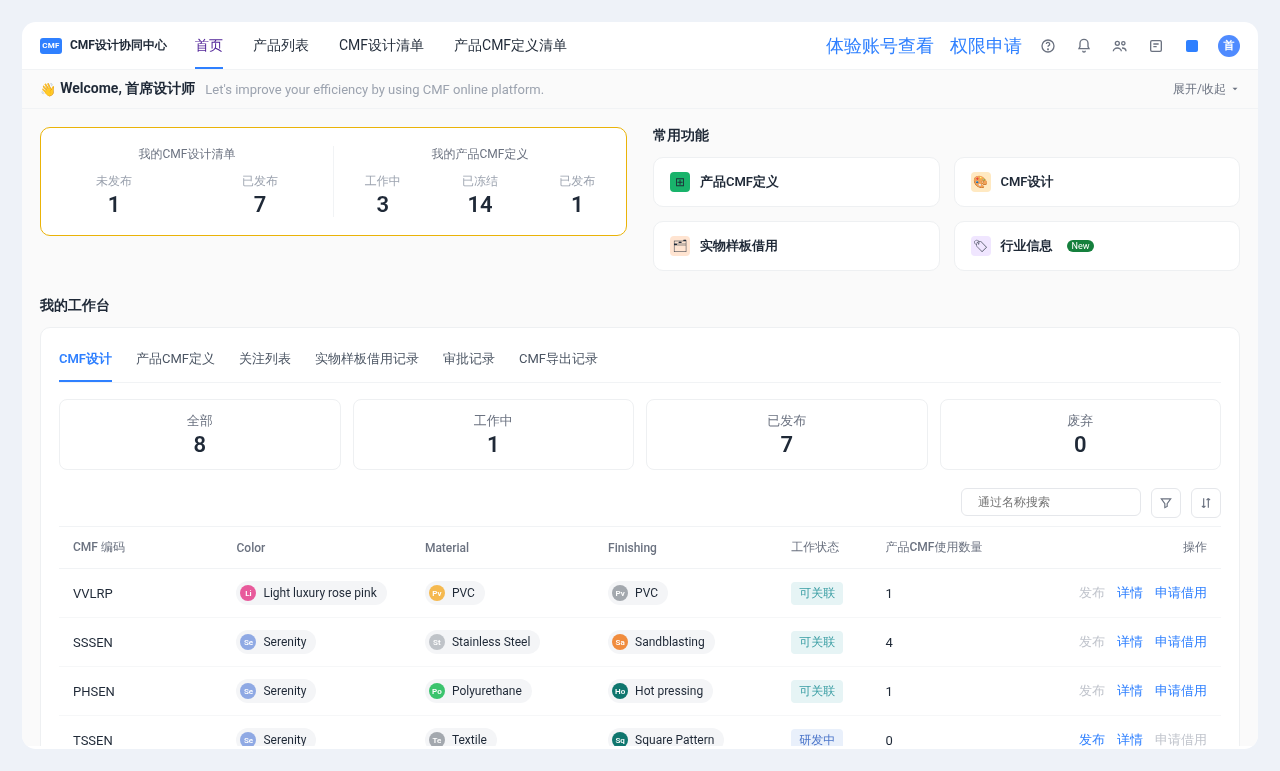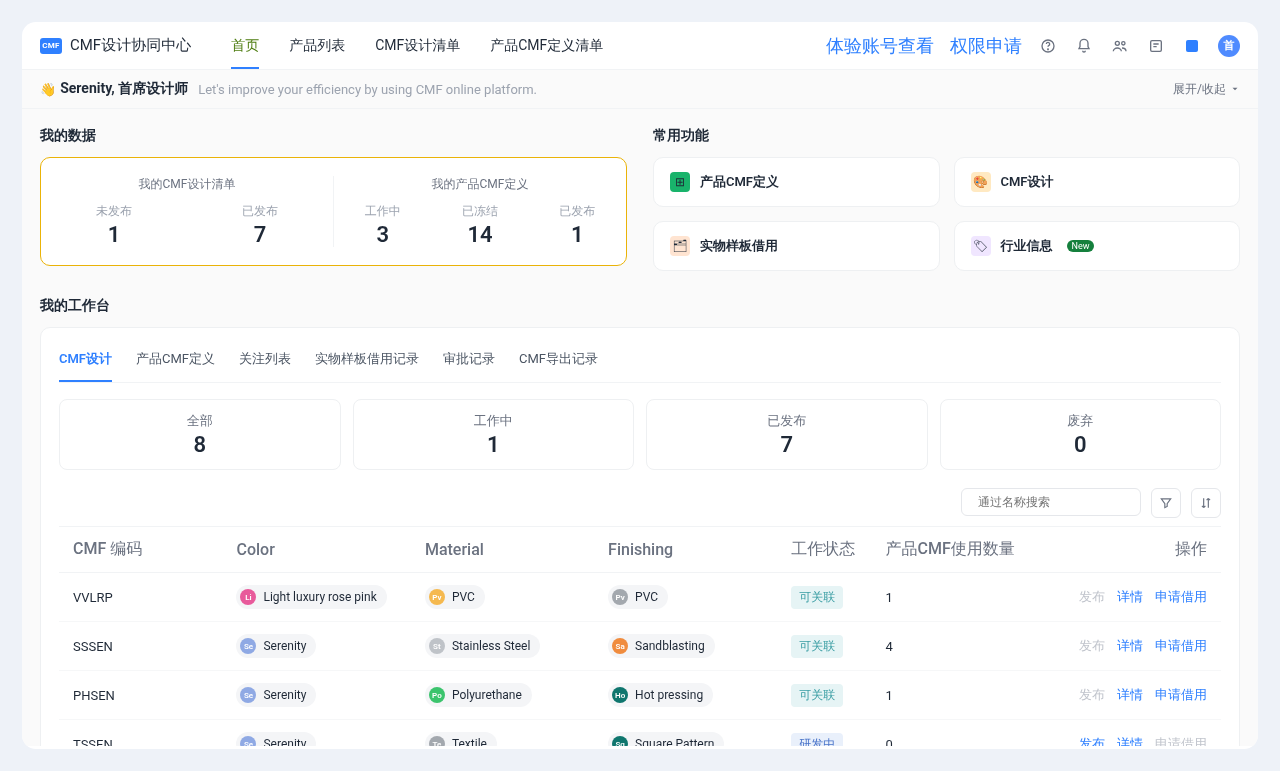--- a/index.html
+++ b/index.html
@@ -31,24 +31,24 @@
   border-bottom: 1px solid #f1f3f5;
 }
 .logo {
   width: 22px; height: 16px;
   background: #2f80ff;
   border-radius: 3px;
   margin-right: 8px;
   display:flex;align-items:center;justify-content:center;
   color:#fff;font-weight:700;font-size:8px;letter-spacing:.3px;
 }
-.brand { font-weight: 400; font-size: 15px; margin-right: 40px; }
+.brand { font-weight: 700; font-size: 12px; margin-right: 28px; }
 .nav-items { display: flex; gap: 30px; }
 .nav-item { color:#1f2937; font-size:14px; padding: 14px 0 12px; cursor:pointer; border-bottom:2px solid transparent; }
-.nav-item.active { color:#4d7c0f; border-bottom-color:#2f80ff; }
+.nav-item.active { color:#4c1d95; border-bottom-color:#2f80ff; }
 .topnav-right { margin-left:auto; display:flex; align-items:center; gap:16px; }
 .link-blue { color:#2f80ff; font-size:18px; cursor:pointer; }
 .icon-btn { width:20px; height:20px; display:flex; align-items:center; justify-content:center; color:#6b7280; cursor:pointer; }
 .avatar { width:22px;height:22px;border-radius:50%;background:#4f8bff;color:#fff;display:flex;align-items:center;justify-content:center;font-size:11px;font-weight:600; }
 
 
 .welcome {
   background:#fafafa;
   border-bottom:1px solid #f1f3f5;
   padding: 10px 18px;
@@ -97,21 +97,21 @@
 .sum-card { flex:1; border:1px solid #eef0f2; border-radius:8px; text-align:center; padding:12px 16px; }
 .sum-label { color:#6b7280; font-size:13px; }
 .sum-val { font-size:22px; font-weight:600; margin-top:2px; }
 
 .search-row { display:flex; justify-content:flex-end; gap:10px; align-items:flex-start; margin-bottom:8px; }
 .search-box { display:flex; align-items:center; gap:6px; border:1px solid #e5e7eb; border-radius:6px; padding:6px 10px; width:180px; }
 .search-box input { border:none; outline:none; font-size:12px; flex:1; background:transparent; }
 .sq-btn { width:30px;height:30px;border:1px solid #e5e7eb;border-radius:6px;display:flex;align-items:center;justify-content:center;color:#6b7280;cursor:pointer; }
 
 table { width:100%; border-collapse:collapse; }
-th { text-align:left; font-weight:500; color:#6b7280; font-size:16px; padding:12px 10px; border-top:1px solid #f1f3f5; border-bottom:1px solid #f1f3f5; }
+th { text-align:left; font-weight:500; color:#6b7280; font-size:12px; padding:12px 10px; border-top:1px solid #f1f3f5; border-bottom:1px solid #f1f3f5; }
 td { padding:12px 10px; border-bottom:1px solid #f6f7f8; font-size:13px; vertical-align:middle; }
 td:first-child, th:first-child { padding-left:14px; }
 .chip { display:inline-flex;align-items:center;gap:7px;background:#f4f5f7;border-radius:14px;padding:4px 10px 4px 4px;font-size:12px; }
 .chip .dot { width:16px;height:16px;border-radius:50%;display:flex;align-items:center;justify-content:center;color:#fff;font-size:8px;font-weight:600; }
 .status-tag { display:inline-block;background:#e6f4f5;color:#3b9ea4;border-radius:4px;padding:3px 8px;font-size:12px; }
 .status-tag.dev { background:#e9f0fb;color:#4a74c9; }
 .act-link { color:#2f80ff; cursor:pointer; margin-left:12px; }
 .act-disabled { color:#c0c4cc; margin-left:0; }
 .act-disabled + .act-link { margin-left:12px; }
 
@@ -167,35 +167,34 @@
             <rect x="3" y="3" width="18" height="18" rx="3"></rect>
           </svg>
       </span>
       <span class="avatar">首</span>
     </div>
   </div>
 
   <div class="welcome">
     <span>👋</span>
     <span class="title" style="margin-left:4px">
-      <span>Serenity, </span><span>首席设计师</span>
+      <span>Welcome, </span><span>首席设计师</span>
     </span>
     <span class="sub">Let's improve your efficiency by using CMF online platform.</span>
     <span class="right">
       <span>展开/收起</span>
       <svg width="10" height="10" viewBox="0 0 24 24" fill="currentColor">
           <path d="M6 9l6 6 6-6z"></path>
         </svg>
     </span>
   </div>
 
   <div class="content">
     <div class="top-row">
       <div class="top-left">
-        <div class="section-title">我的数据</div>
         <div class="stats-card">
           <div class="stats-half">
             <div class="stats-head">我的CMF设计清单</div>
             <div class="stats-row" id="stats-left">
                 <div class="stat">
                   <div class="label">未发布</div>
                   <div class="val">1</div>
                 </div>
                 <div class="stat">
                   <div class="label">已发布</div>

